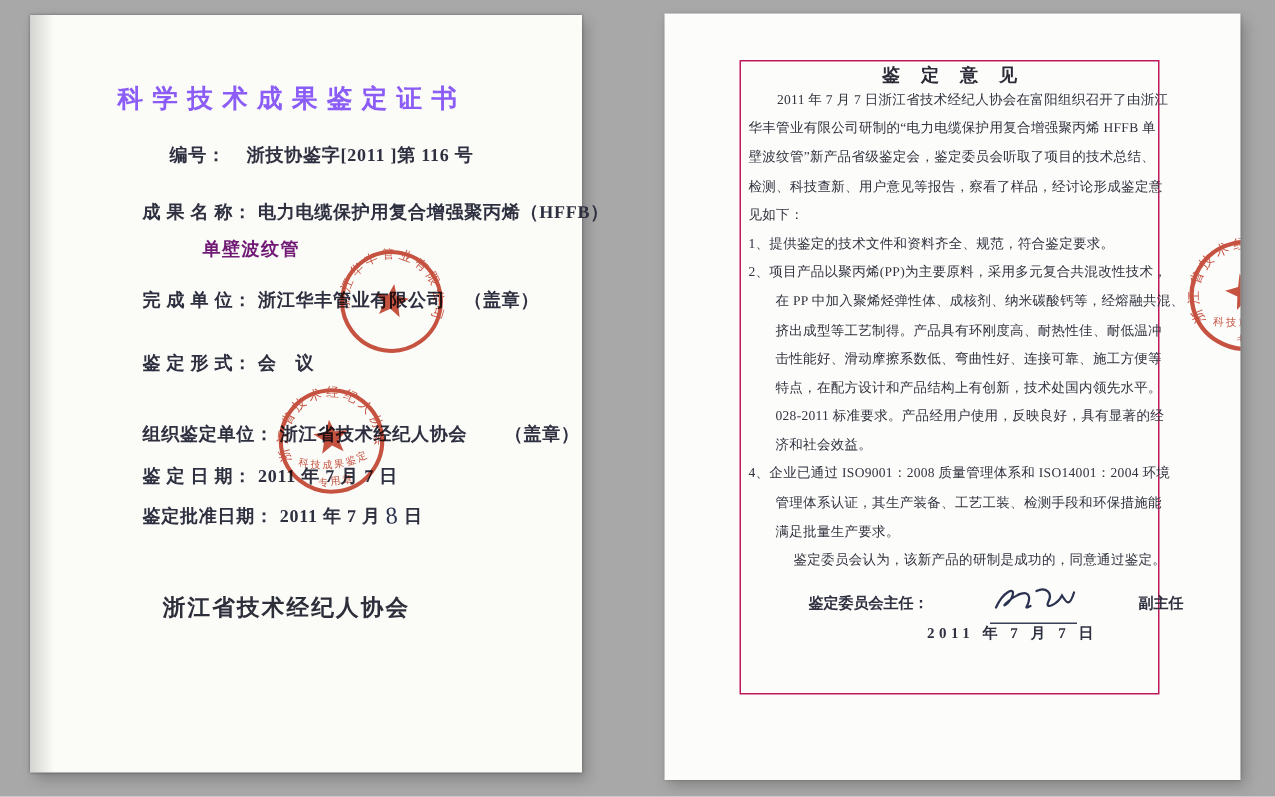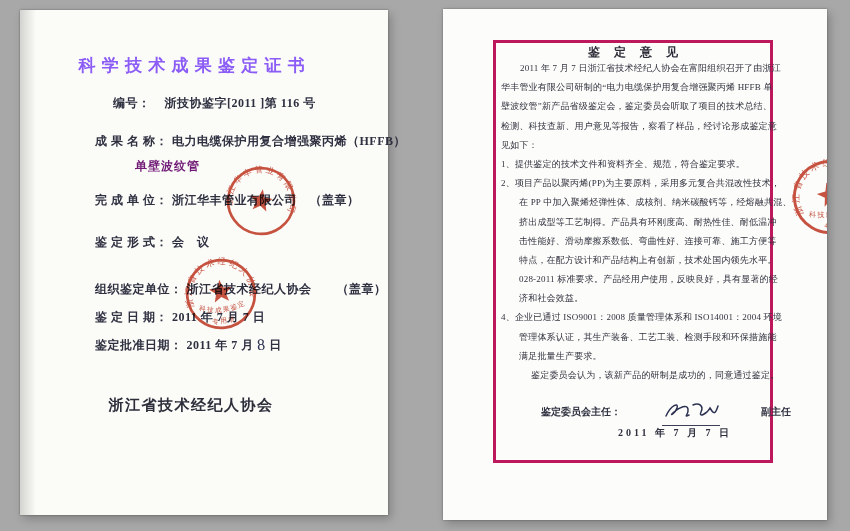--- a/index.html
+++ b/index.html
@@ -52,37 +52,37 @@
 
   
   .stamp { position:absolute; mix-blend-mode:multiply; opacity:.88; }
   .stamp-company { left:204px; top:154px; transform:rotate(9deg); }
   .stamp-assoc   { left:163px; top:246px; transform:rotate(-7deg); }
   .stamp-cross   { left:347px; top:148px; transform:rotate(-14deg); }
 
   
   .opinion-box {
     position:absolute; left:50px; top:31px; width:280px; height:423px;
-    border:3px solid #be185d; padding:2px 5px 0 5px; box-sizing:border-box;
+    border:1px solid #be185d; padding:2px 5px 0 5px; box-sizing:border-box;
     background:transparent;
   }
   .box-title {
     text-align:center; font-size:12px; font-weight:bold; color:#2b2c38;
     letter-spacing:14px; text-indent:14px; line-height:14px; height:14px;
     white-space:nowrap;
   }
   .bline {
     font-size:9px; line-height:19.2px; height:19.2px; color:#30323e;
     letter-spacing:.2px; white-space:nowrap; overflow:visible;
   }
   .ind-first { padding-left:19px; }
   .ind-cont  { padding-left:18px; }
   .ind-concl { padding-left:30px; }
   .sig-row {
-    margin-top:14px; height:26px; display:flex; align-items:center;
+    margin-top:6px; height:26px; display:flex; align-items:center;
     font-size:10px; font-weight:bold; color:#2f3140;
     padding-left:40px; white-space:nowrap;gap:40px;
   }
   .sig-underline { border-bottom:1px solid #3a3f55; margin:0 1px; }
   .sig-sep { color:#2b3150; font-size:11px; font-weight:normal; }
   .date-row {
     height:16px; line-height:16px; text-align:center; text-indent:84px;
     font-size:10px; letter-spacing:3px; color:#2f3140; font-weight:bold;
   }
   svg text { font-family:"Liberation Serif","DejaVu Serif",serif; }

